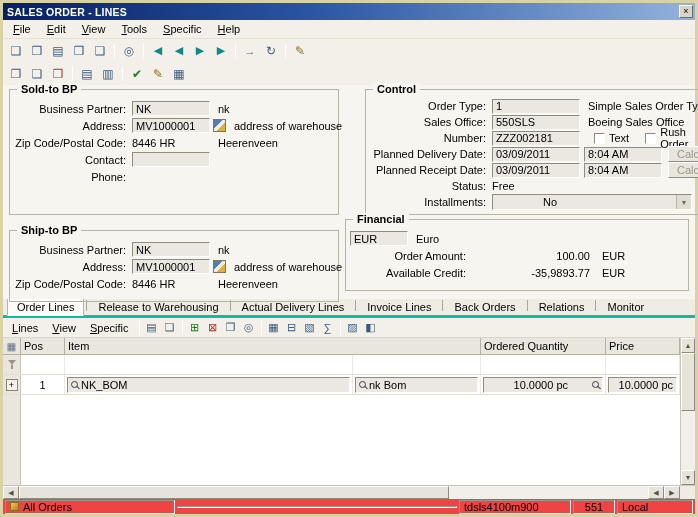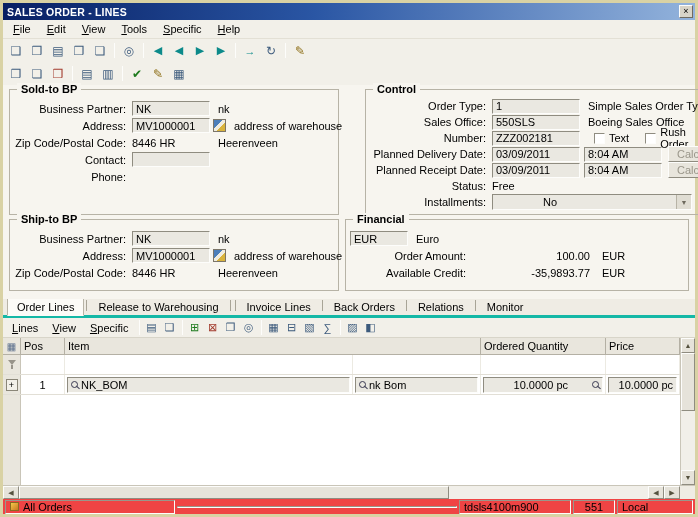--- a/index.html
+++ b/index.html
@@ -266,21 +266,21 @@
         <div class="frow">
           <span class="flabel w122">Installments:</span>
           <span class="combo">
             <span class="val">No</span>
             <span class="arrow">▼</span>
           </span>
         </div>
       </div>
     </div>
 
-    <div class="group" style="left:6px;top:134px;width:330px;height:72px;">
+    <div class="group" style="left:6px;top:145px;width:330px;height:72px;">
       <div class="gtitle">Ship-to BP</div>
       <div class="gbody">
         <div class="frow">
           <span class="flabel w118">Business Partner:</span>
           <span class="fbox" style="width:78px">NK</span>
           <span class="desc">nk</span>
         </div>
         <div class="frow">
           <span class="flabel w118">Address:</span>
           <span class="fbox" style="width:78px">MV1000001</span>
@@ -314,20 +314,21 @@
         </div>
       </div>
     </div>
   </div>
 
   <div class="tabsrow">
     <span class="tab active">Order Lines</span>
     <span class="tabsep"></span>
     <span class="tab">Release to Warehousing</span>
     <span class="tabsep"></span>
+    <span class="tab">Actual Delivery Lines</span>
     <span class="tabsep"></span>
     <span class="tab">Invoice Lines</span>
     <span class="tabsep"></span>
     <span class="tab">Back Orders</span>
     <span class="tabsep"></span>
     <span class="tab">Relations</span>
     <span class="tabsep"></span>
     <span class="tab">Monitor</span>
   </div>
 

